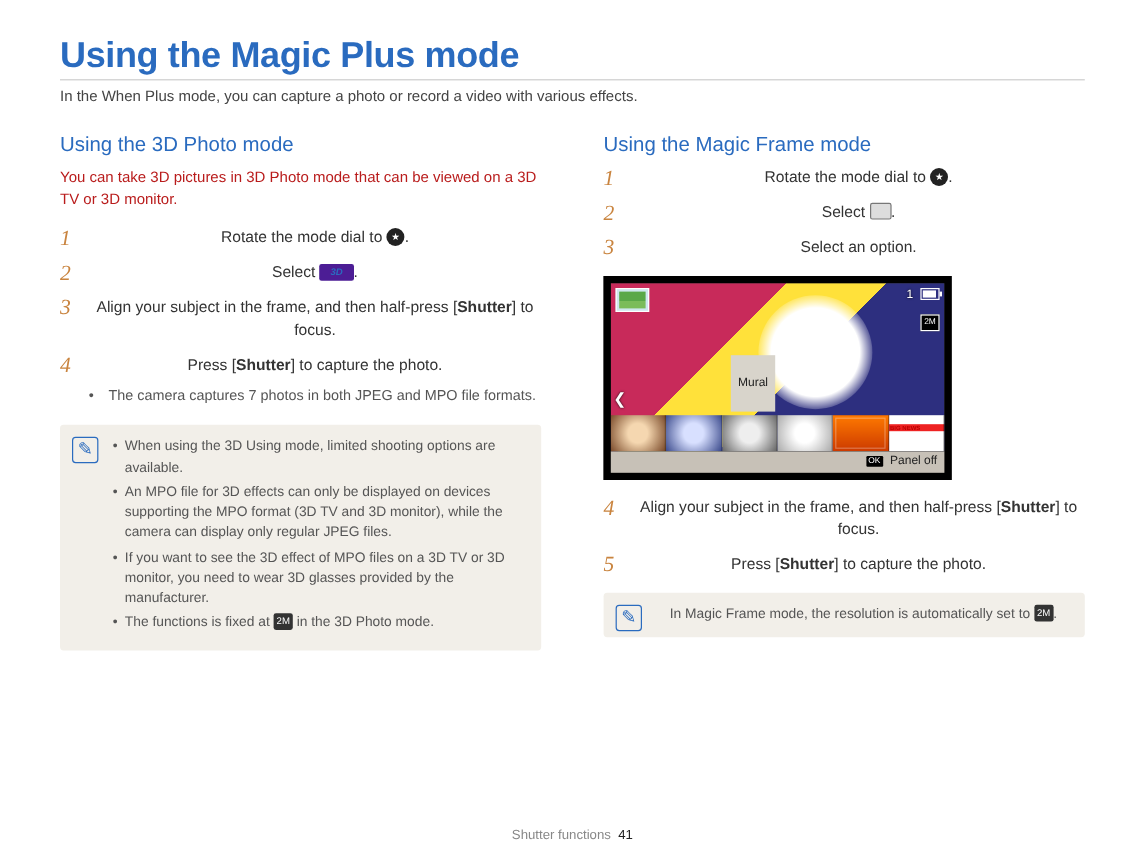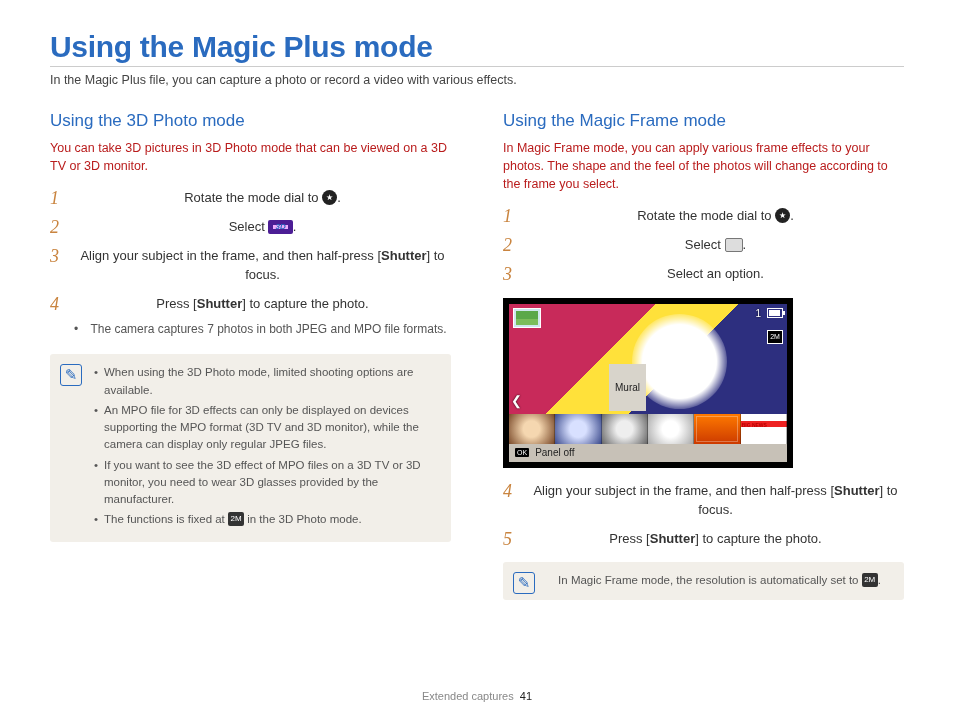--- a/index.html
+++ b/index.html
@@ -77,21 +77,21 @@
     height: 14px;
     min-width: 16px;
     background: #333;
     color: #fff;
     font-size: 8px;
     border-radius: 2px;
     padding: 0 2px;
     position: relative;
     top:-1px;
   }
-  .inline-icon.light { background: #f0abfc; color:#333; border:5px solid #4c1d95;}
+  .inline-icon.light { background: #f0abfc; color:#333; border:7px solid #4c1d95;}
   .inline-icon.round { border-radius: 50%; width:15px; min-width:15px; height:15px; background:#222; }
   .inline-icon.mini-pic { background:#ddd; width:18px; border:1px solid #777; }
   
   
   .lcd {
     width: 290px;
     border: 2px solid #000;
     padding: 4px;
     margin: 6px 0 14px 0;
     background: #000;
@@ -119,36 +119,36 @@
   .thumb-row { position:absolute; bottom:0; left:0; right:0; height:30px; display:flex; }
   .thumb { flex:1; border-right:1px solid rgba(0,0,0,.3); background:#888; position:relative; overflow:hidden;}
   .thumb.t1{background:radial-gradient(circle,#f5d7b0 30%,#7a4a2a 100%);}
   .thumb.t2{background:radial-gradient(circle,#d8e0ff 30%,#3b4a8c 100%);}
   .thumb.t3{background:radial-gradient(circle,#eee 30%,#666 100%);}
   .thumb.t4{background:radial-gradient(circle,#fff 30%,#aaa 100%);}
   .thumb.t5{background:linear-gradient(#ff7a00,#cc3a00);}
   .thumb.t6{background:linear-gradient(#fff 0 25%, #e22 25% 45%, #fff 45% 100%);}
   .thumb.t6::after{content:"BIG NEWS"; position:absolute;top:8px;left:1px;font-size:5px;color:#b00;font-weight:bold;}
   .thumb.t5::after{content:""; position:absolute;inset:2px;border:1px solid rgba(255,255,255,.3);}
-  .panel-bar { background:#c7c1b7; height:18px; display:flex; align-items:center; gap:6px; padding:0 6px; font-size:10px; color:#222;}
+  .panel-bar { background:#c7c1b7; height:18px; display:flex; align-items:center; gap:6px; padding:0 6px; font-size:10px; color:#222;justify-content:flex-end;}
   .ok-badge{background:#000;color:#fff;font-size:7px;padding:1px 2px;border-radius:1px;}
   
   .footer {
     position:absolute; bottom:18px; left:0; right:0; text-align:center;
     font-size:11px; color:#888;
   }
   .footer .pg { color:#222; }
   b.shutter { font-weight:bold; }
 </style>
 </head>
 <body>
 
 <h1 class="page-title">Using the Magic Plus mode</h1>
 <div class="underline"></div>
-<p class="page-sub">In the Magic Plus file, you can capture a photo or record a video with various effects.</p>
+<p class="page-sub">In the When Plus mode, you can capture a photo or record a video with various effects.</p>
 
 <div class="columns">
 
   <div class="col">
     <h2 class="section-title">Using the 3D Photo mode</h2>
     <p class="body-text">You can take 3D pictures in 3D Photo mode that can be viewed on a 3D TV or 3D monitor.</p>
 
     <ol class="steps">
       <li>
         <span class="step-num">1</span>
@@ -175,33 +175,32 @@
           <ul class="note-sub">
             <li>The camera captures 7 photos in both JPEG and MPO file formats.</li>
           </ul>
         </span>
       </li>
     </ol>
 
     <div class="callout">
       <span class="co-icon">✎</span>
       <ul>
-        <li>When using the 3D Photo mode, limited shooting options are available.</li>
+        <li>When using the 3D Using mode, limited shooting options are available.</li>
         <li>An MPO file for 3D effects can only be displayed on devices supporting the MPO format (3D TV and 3D monitor), while the camera can display only regular JPEG files.</li>
         <li>If you want to see the 3D effect of MPO files on a 3D TV or 3D monitor, you need to wear 3D glasses provided by the manufacturer.</li>
         <li>
           <span>The functions is fixed at </span><span class="inline-icon">2M</span><span> in the 3D Photo mode.</span>
         </li>
       </ul>
     </div>
   </div>
 
   <div class="col">
     <h2 class="section-title">Using the Magic Frame mode</h2>
-    <p class="body-text">In Magic Frame mode, you can apply various frame effects to your photos. The shape and the feel of the photos will change according to the frame you select.</p>
 
     <ol class="steps">
       <li>
         <span class="step-num">1</span>
         <span class="step-body">
           <span>Rotate the mode dial to </span><span class="inline-icon round">★</span><span>.</span>
         </span>
       </li>
       <li>
         <span class="step-num">2</span>
@@ -257,14 +256,14 @@
     </ol>
 
     <div class="callout" style="text-align:center;padding-left:44px;padding-right:12px">
       <span class="co-icon">✎</span>
       <span>In Magic Frame mode, the resolution is automatically set to </span><span class="inline-icon">2M</span><span>.</span>
     </div>
   </div>
 </div>
 
 <div class="footer">
-  <span>Extended captures</span>&nbsp;&nbsp;<span class="pg">41</span>
+  <span>Shutter functions</span>&nbsp;&nbsp;<span class="pg">41</span>
 </div>
 
 </body></html>

